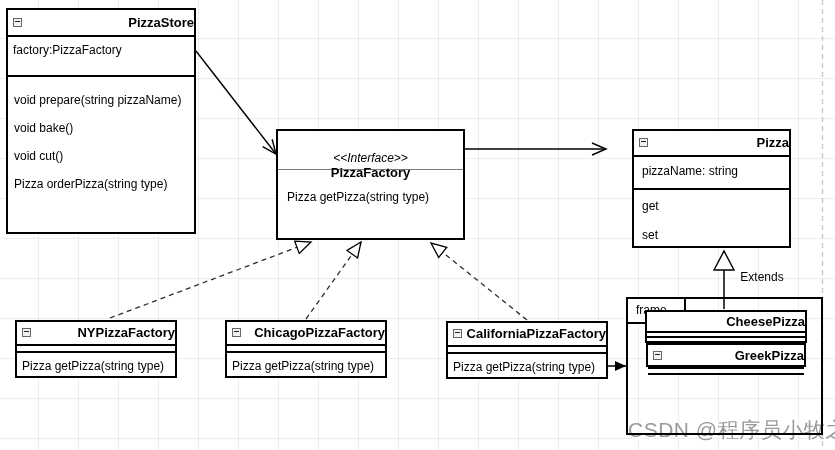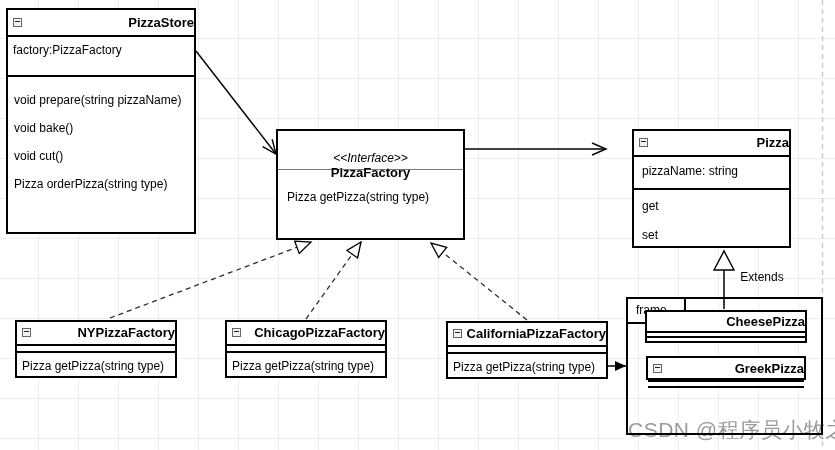--- a/index.html
+++ b/index.html
@@ -145,21 +145,21 @@
   </div>
 
   <div class="cls" style="left:645px;top:310px;width:162px;height:33px">
     <div class="hdr" style="height:19px;font-size:13px">
       <span style="padding-left:26px">CheesePizza</span>
     </div>
     <div class="thin" style="height:3px"></div>
     <div class="sec" style="height:4px"></div>
   </div>
 
-  <div class="cls" style="left:646px;top:356px;width:160px;height:24px">
+  <div class="cls" style="left:646px;top:343px;width:160px;height:24px">
     <div class="hdr" style="height:22px">
       <span class="collapse"></span>
       <span>GreekPizza</span>
     </div>
     <div class="thin" style="height:4px"></div>
     <div class="sec" style="height:4px"></div>
   </div>
 
   <div class="extends-label">Extends</div>
 

